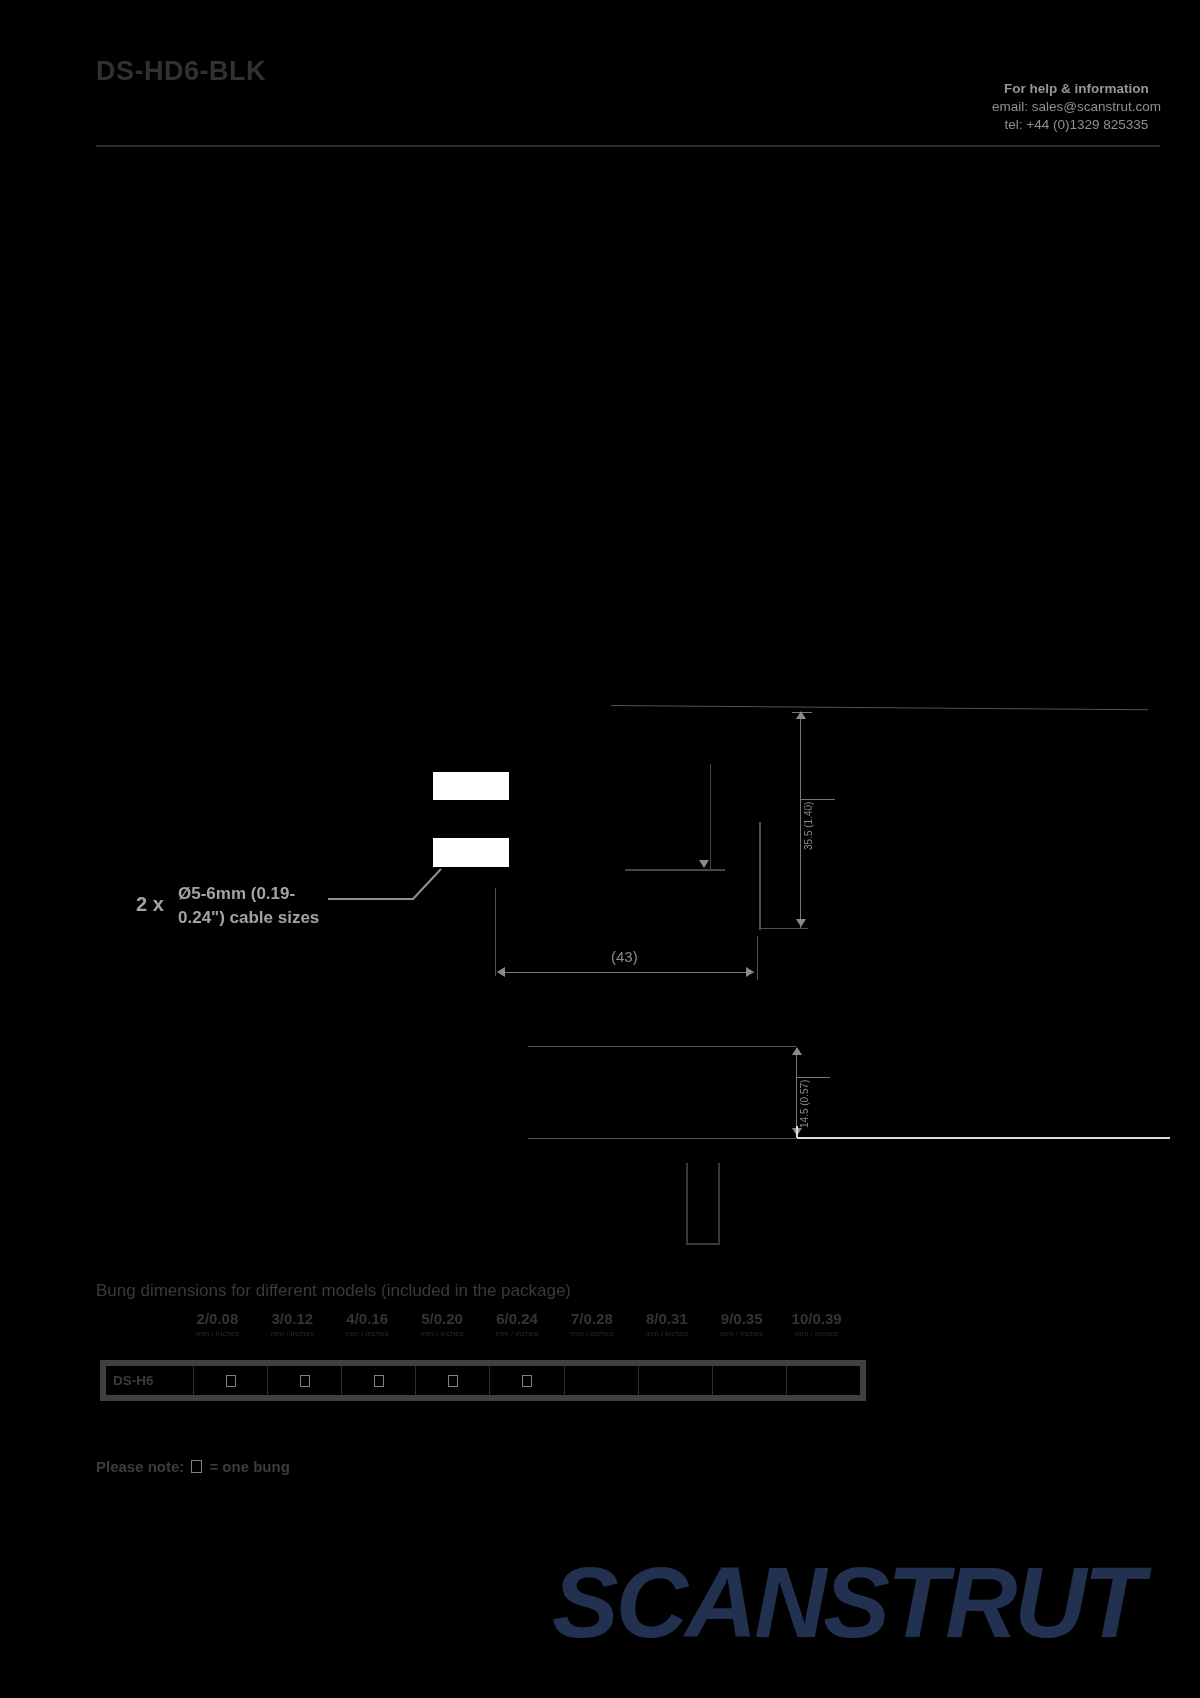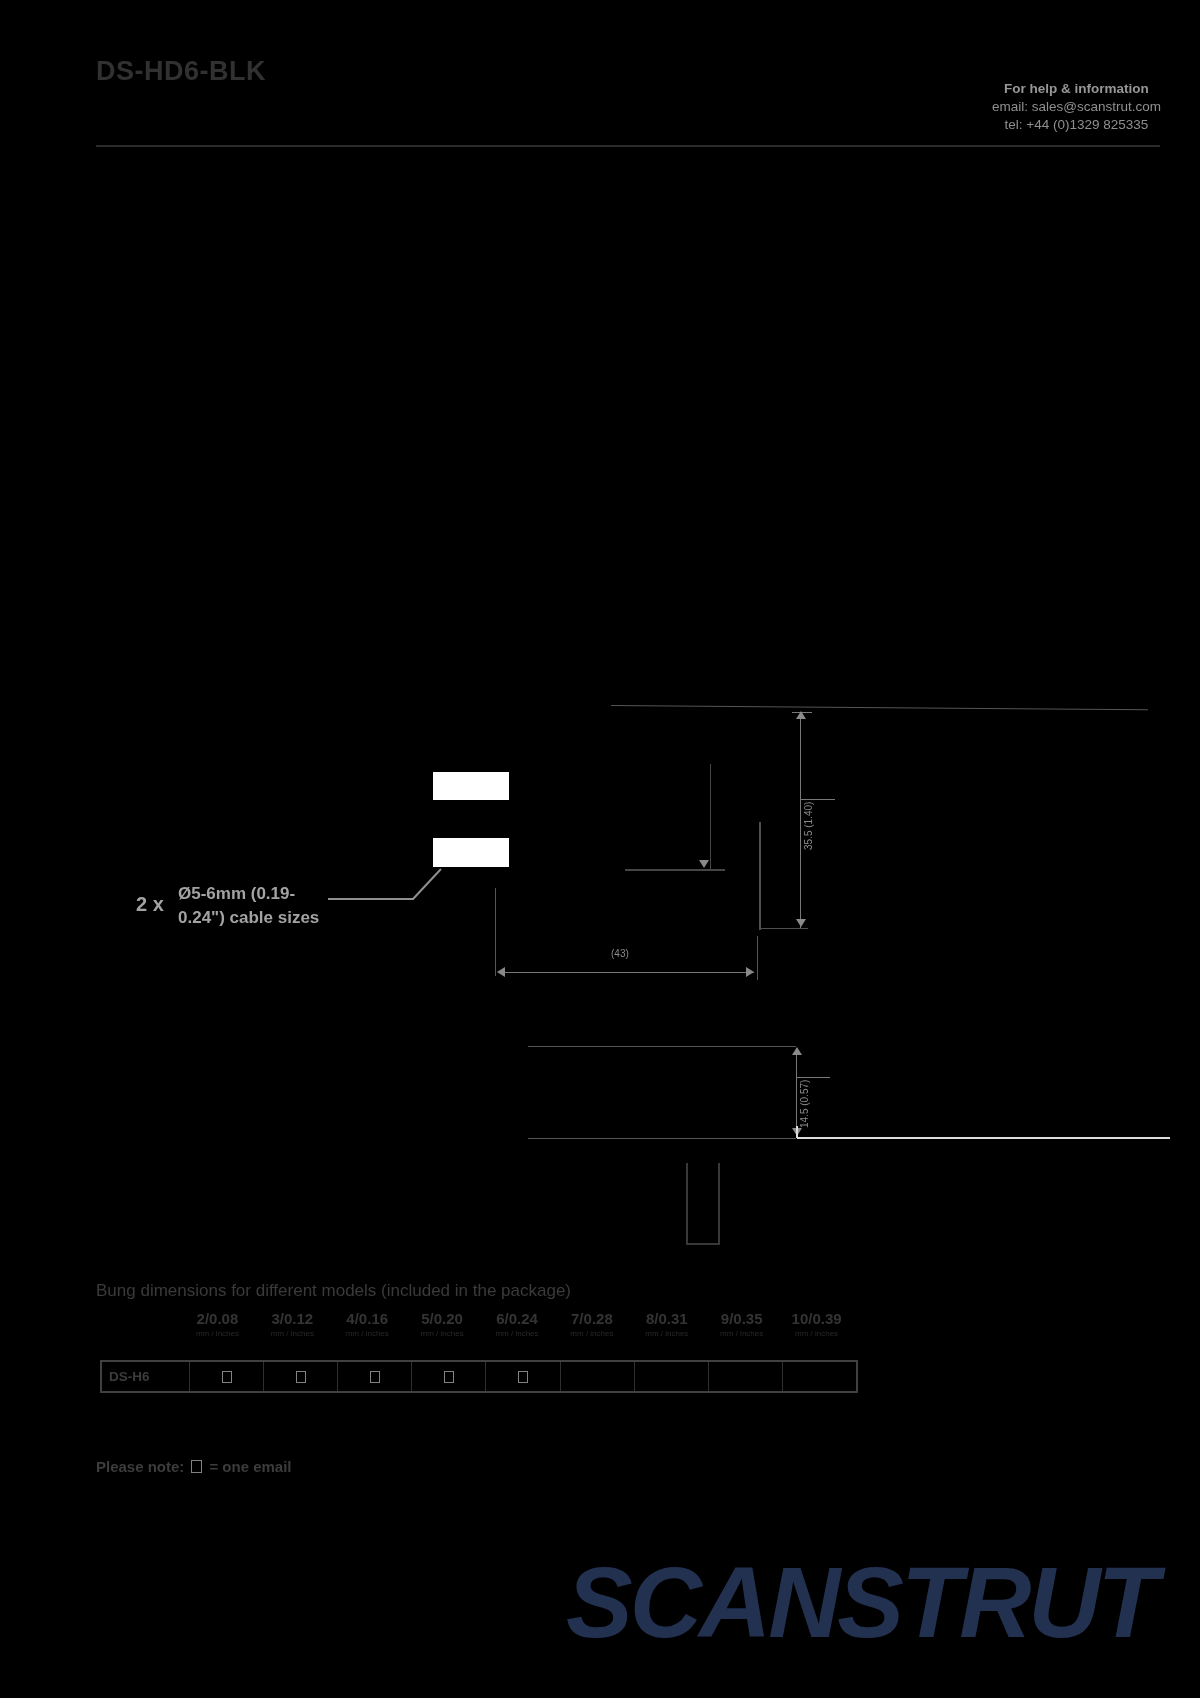--- a/index.html
+++ b/index.html
@@ -17,32 +17,32 @@
   .ln-mid{background:#555555;}
   .ln-white{background:#dcdcdc;}
   .whiterect{background:#ffffff;}
   .arrow{width:0;height:0;border:5px solid transparent;position:absolute;}
   .a-up{border-bottom:8px solid #8a8a8a;border-top:none;}
   .a-down{border-top:8px solid #8a8a8a;border-bottom:none;}
   .a-left{border-right:8px solid #8a8a8a;border-left:none;}
   .a-right{border-left:8px solid #8a8a8a;border-right:none;}
   .dimtext-v{writing-mode:vertical-rl;transform:rotate(180deg);font-size:10px;line-height:12px;
              color:#8a8a8a;white-space:nowrap;}
-  .dimlabel{font-size:10px;color:#8a8a8a;white-space:nowrap;}
+  .dimlabel{font-size:15px;color:#8a8a8a;white-space:nowrap;}
   .cable-note{color:#a3a3a3;font-weight:bold;font-size:17px;line-height:24px;white-space:nowrap;}
   .cable-note-prefix{color:#a3a3a3;font-weight:bold;font-size:20px;white-space:nowrap;}
   .bung-profile{border:2px solid #383838;border-top:none;}
   
   .tbl-title{font-weight:normal;font-size:17px;color:#3a3a3a;white-space:nowrap;}
   .size-row{display:flex;}
   .size-spacer{width:80px;flex:none;}
   .size-col{flex:1;text-align:center;}
   .size-col .lab{font-weight:bold;font-size:15px;color:#343434;}
   .size-col .sub{font-size:8px;color:#282828;margin-top:2px;}
-  .bung-table{border:2px solid #404040;}
+  .bung-table{border:6px solid #404040;}
   .trow{display:flex;border-top:1px solid #2f2f2f;}
   .trow:first-child{border-top:none;}
   .tcell{flex:1;border-left:1px solid #2f2f2f;display:flex;align-items:center;justify-content:center;gap:3px;}
   .tcell.model{flex:none;width:80px;border-left:none;justify-content:flex-start;padding-left:7px;
                font-weight:bold;font-size:13.5px;color:#3c3c3c;}
   .sq{width:8px;height:10px;border:1.5px solid #828282;display:inline-block;}
   .note{font-weight:bold;font-size:15px;color:#3c3c3c;display:flex;align-items:center;white-space:nowrap;}
   .note .sq{margin:0 7px;width:9px;height:11px;}
   
   .logo{font-weight:bold;font-style:italic;font-size:100px;letter-spacing:-3px;color:#223150;white-space:nowrap;}
@@ -169,18 +169,18 @@
         </div>
         <div class="tcell"></div>
         <div class="tcell"></div>
         <div class="tcell"></div>
         <div class="tcell"></div>
       </div>
     </div>
   <div class="abs note" style="left:68px;top:1458px;">
     <span>Please note:</span>
     <span class="sq"></span>
-    <span>= one email</span>
+    <span>= one bung</span>
   </div>
 
-  <div class="abs logo" style="left:538px;top:1545px;">SCANSTRUT</div>
+  <div class="abs logo" style="left:524px;top:1545px;">SCANSTRUT</div>
 
 </div>
 
 </body></html>

